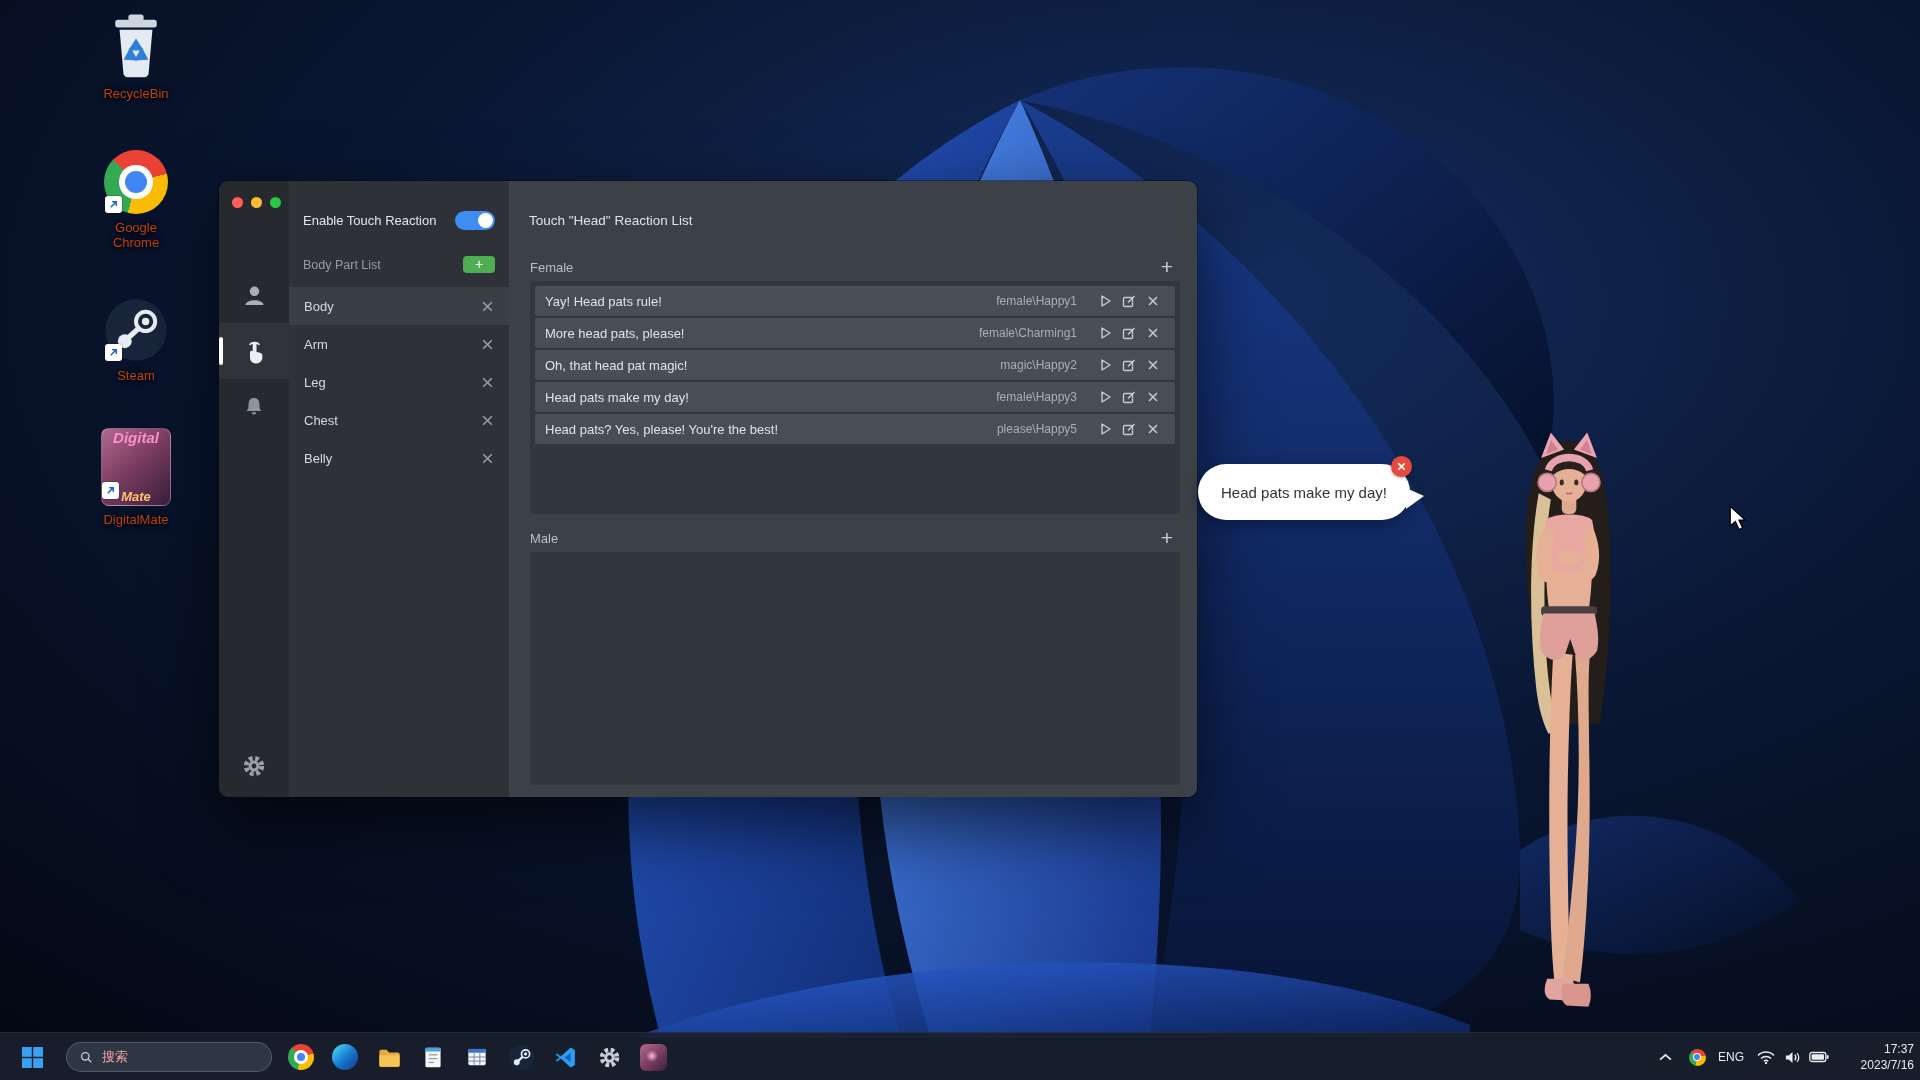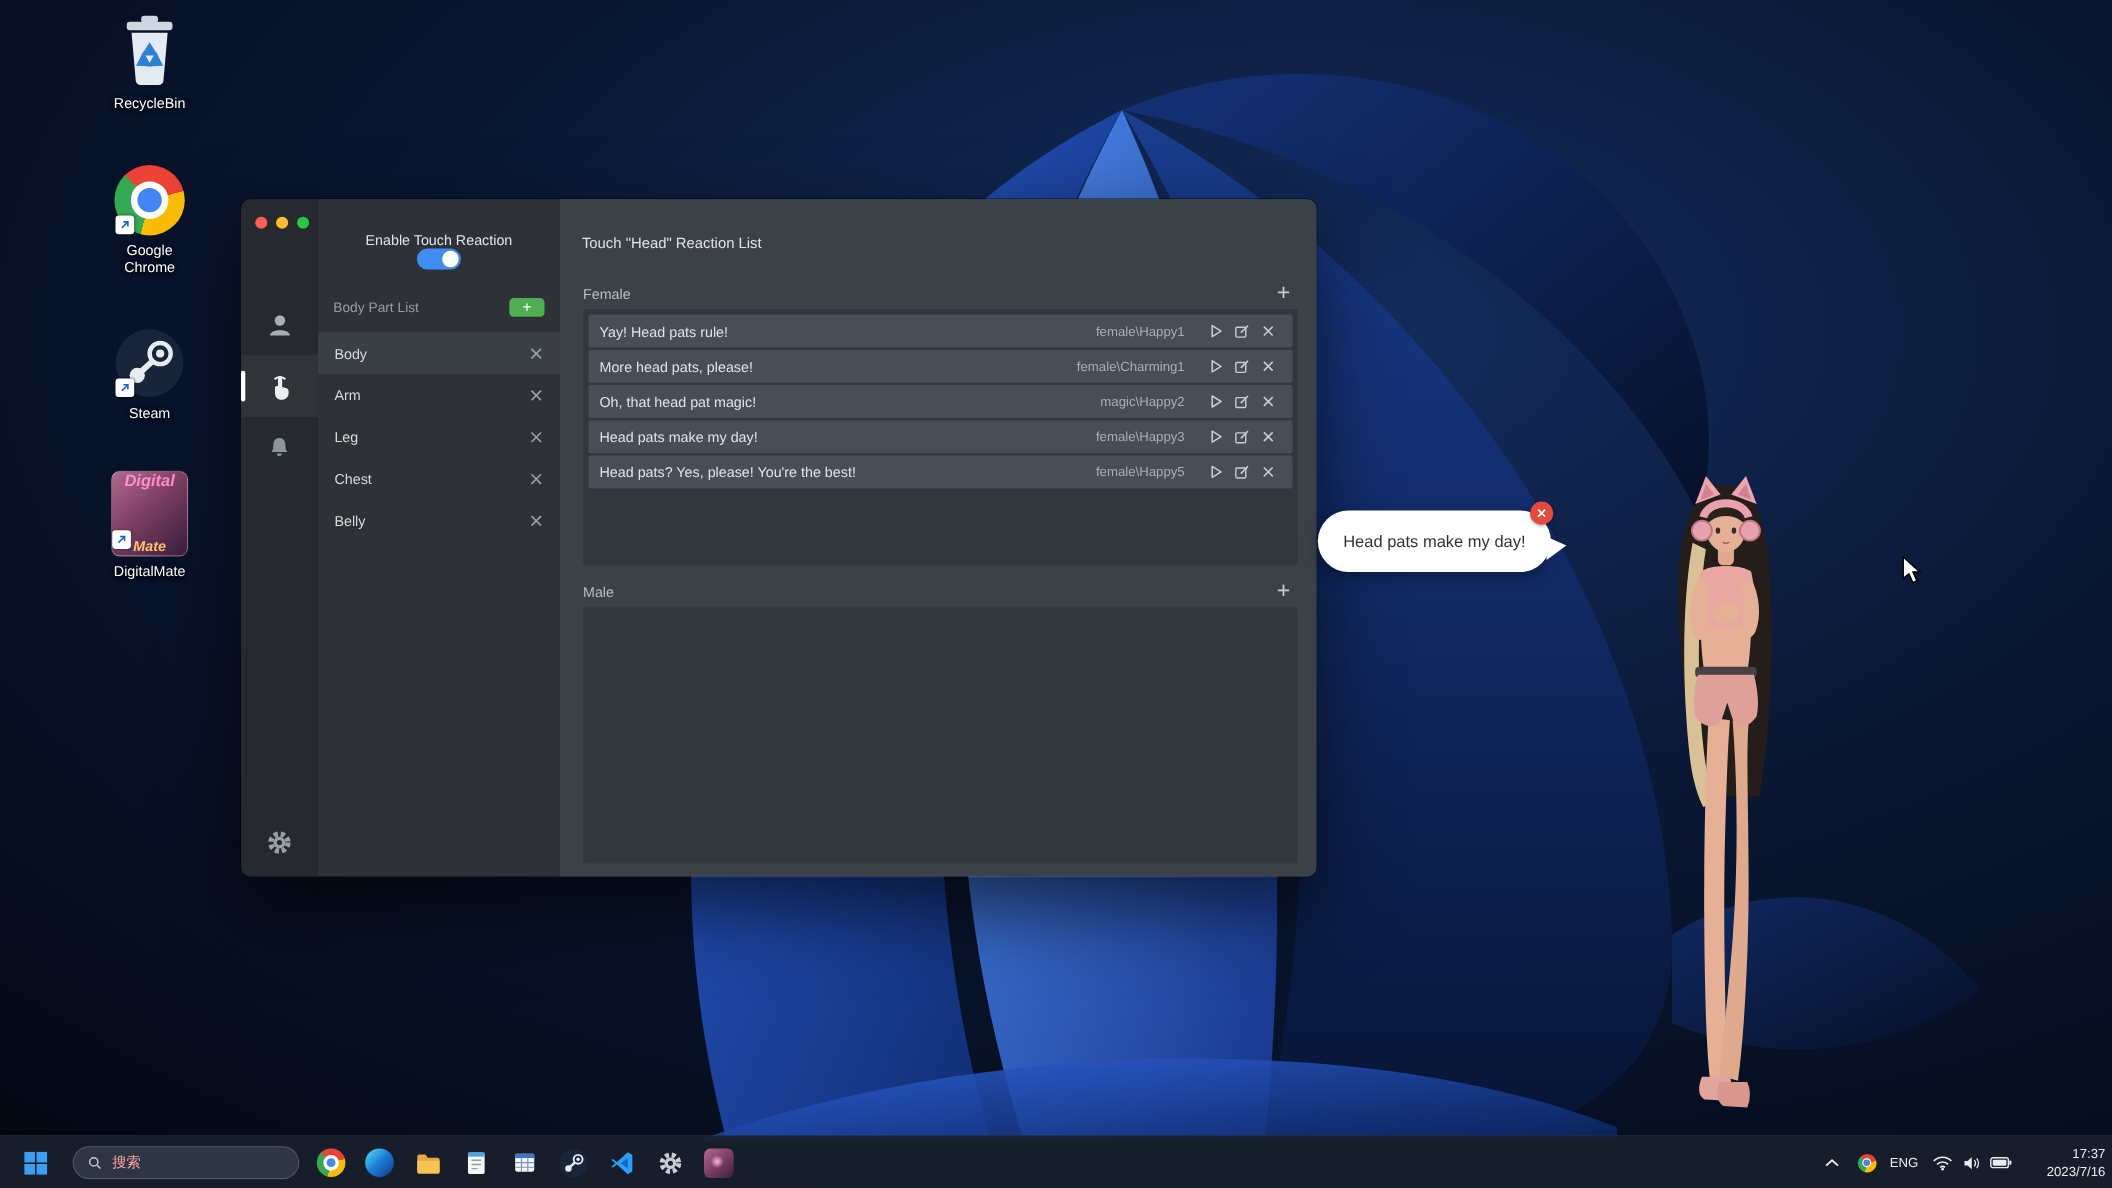--- a/index.html
+++ b/index.html
@@ -8,21 +8,21 @@
     position: relative;
     font-family: "Liberation Sans", sans-serif;
     background: #050b18;
   }
   .wallpaper { position: absolute; inset: 0; z-index: 0; }
 
   
   .desk-icon { position: absolute; width: 110px; left: 81px; text-align: center; z-index: 2; cursor: default; }
   .desk-icon .glyph { margin: 0 auto; position: relative; }
   .desk-icon .lbl {
-    margin-top: 6px; font-size: 13px; color: #ffffff;
+    margin-top: 6px; font-size: 13px; color: #c2410c;
     text-shadow: 0 1px 3px rgba(0,0,0,.95), 0 0 6px rgba(0,0,0,.6);
     line-height: 15px;
   }
   .sc-badge {
     position: absolute; left: 1px; bottom: 1px; width: 17px; height: 17px;
     background: #fff; border-radius: 3px; display: flex; align-items: center; justify-content: center;
     box-shadow: 0 0 2px rgba(0,0,0,.5);
   }
   .chrome-ball { border-radius: 50%; position: relative;
     background: conic-gradient(from -45deg, #ea4335 0 33.3%, #fbbc05 0 66.6%, #34a853 0 100%); }
@@ -47,21 +47,21 @@
   .traffic { position: absolute; top: 16px; left: 13px; display: flex; gap: 8px; }
   .tl { width: 11px; height: 11px; border-radius: 50%; cursor: pointer; }
   .tl-red { background: #ff5f57; } .tl-yellow { background: #febc2e; } .tl-green { background: #28c840; }
   .nav-col { position: absolute; top: 86px; left: 0; width: 70px; display: flex; flex-direction: column; }
   .nav-btn { height: 56px; display: flex; align-items: center; justify-content: center; position: relative; cursor: pointer; }
   .nav-btn.active { background: rgba(255,255,255,.05); }
   .nav-btn.active::before { content:""; position:absolute; left:0; top:14px; width:3.5px; height:28px; background:#fff; border-radius:2px; }
   .nav-gear { position: absolute; bottom: 18px; left: 0; width: 70px; display:flex; justify-content:center; cursor:pointer; }
 
   .win-panel { width: 220px; background: #2e3237; flex: none; color: #dcdfe4; }
-  .panel-head { display: flex; align-items: center; justify-content: space-between; padding: 30px 14px 16px 14px; flex-direction: column; }
+  .panel-head { display: flex; align-items: center; justify-content: space-between; padding: 30px 14px 16px 14px; }
   .panel-head .hd-label { font-size: 13px; color: #e2e5e9; }
   .toggle { width: 40px; height: 19px; border-radius: 10px; background: #3f8cf3; position: relative; cursor: pointer; flex: none; }
   .toggle .knob { position: absolute; top: 2px; right: 2px; width: 15px; height: 15px; border-radius: 50%; background: #fff; }
   .panel-sub { display: flex; align-items: center; justify-content: space-between; padding: 10px 14px 14px 14px; }
   .panel-sub .sub-label { font-size: 12.5px; color: #959ca5; }
   .add-part-btn {
     width: 32px; height: 17px; border-radius: 4px; background: #4fae52; border: none; cursor: pointer;
     color: #fff; font-size: 14px; line-height: 15px; text-align: center; padding: 0;
   }
   .part-item { height: 38px; display: flex; align-items: center; justify-content: space-between; padding: 0 15px; cursor: pointer; }
@@ -390,21 +390,21 @@
           </button>
         <button class="rx-btn">
             <svg width="14" height="14" viewBox="0 0 14 14">
               <path d="M3,3 L11,11 M11,3 L3,11" stroke="#c6ccd3" stroke-width="1.5"></path>
             </svg>
           </button>
       </div>
 
       <div class="rx-row">
         <span class="rx-text">Head pats? Yes, please! You're the best!</span>
-        <span class="rx-voice">female\Happy5</span>
+        <span class="rx-voice">please\Happy5</span>
         <button class="rx-btn">
             <svg width="16" height="16" viewBox="0 0 16 16">
               <path d="M5,3 L13,8 L5,13 Z" fill="none" stroke="#c6ccd3" stroke-width="1.4" stroke-linejoin="round"></path>
             </svg>
           </button>
         <button class="rx-btn">
             <svg width="16" height="16" viewBox="0 0 16 16">
               <rect x="2.5" y="4.5" width="9" height="9" rx="1" fill="none" stroke="#c6ccd3" stroke-width="1.3"></rect>
               <path d="M7,9.5 L13.5,3" stroke="#c6ccd3" stroke-width="1.5"></path>
             </svg>

